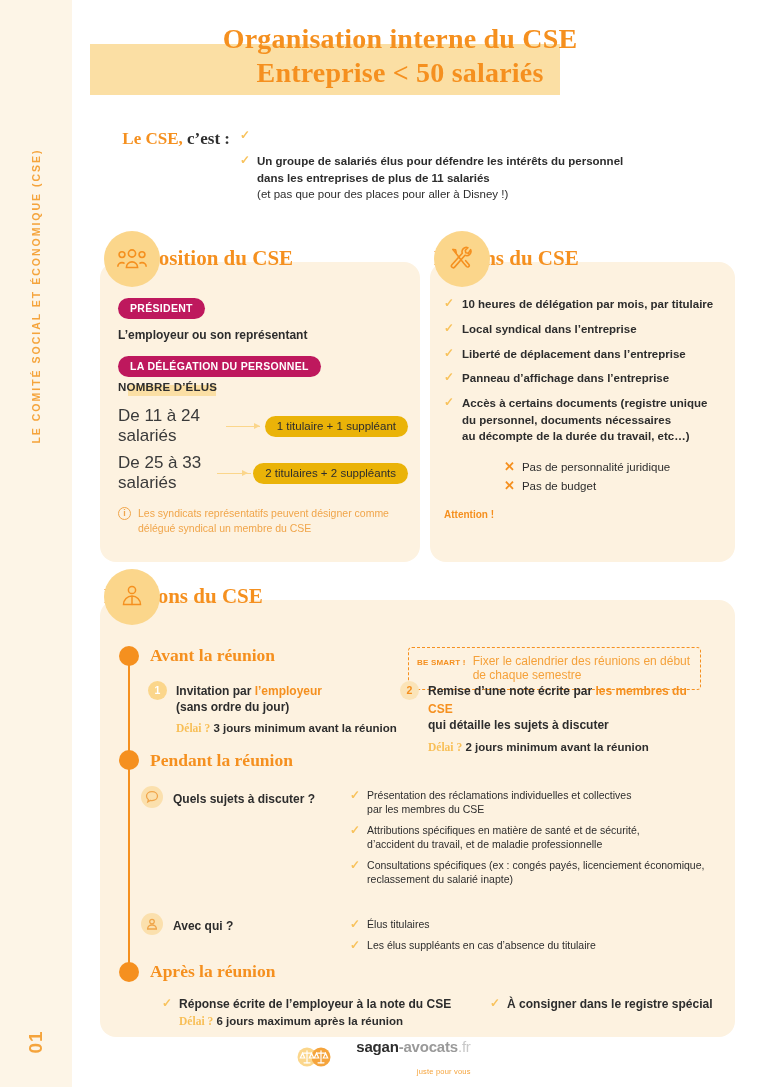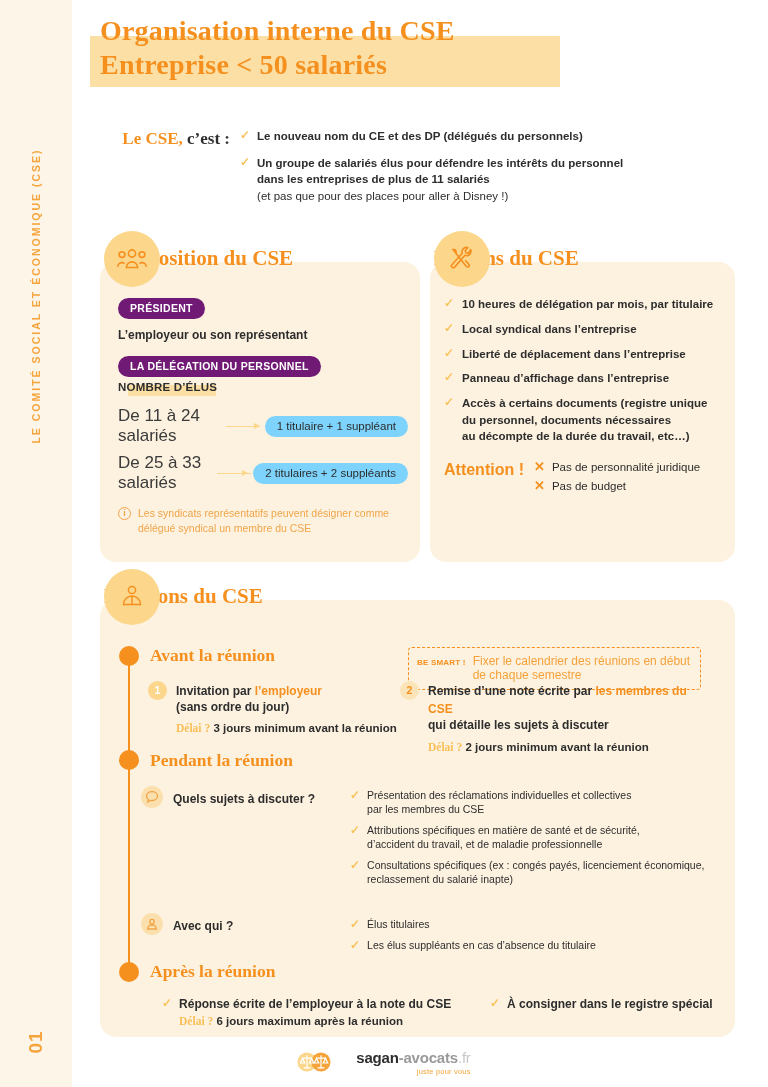--- a/index.html
+++ b/index.html
@@ -32,21 +32,21 @@
   .rail-page {
     position: absolute;
     left: 50%; bottom: 34px;
     transform: translateX(-50%) rotate(-90deg);
     transform-origin: center center;
     font-size: 19px; font-weight: 700; color: #f5a43c;
     letter-spacing: 1px;
   }
 
   
-  .title-wrap { position: absolute; left: 100px; top: 14px; width: 600px; }
+  .title-wrap { position: absolute; left: 100px; top: 22px; width: 600px; text-align: center; }
   .title-hl {
     position: absolute; left: -10px; top: 22px;
     width: 470px; height: 51px; background: #fbdfa4; z-index: 0;
   }
   h1.main-title {
     position: relative; z-index: 1;
     font-family: "Liberation Serif", serif;
     font-size: 28px; font-weight: 700; line-height: 1.22;
     color: #f5901f; letter-spacing: 0.2px;
   }
@@ -93,21 +93,21 @@
   }
   #head-composition { left: 104px; top: 246px; }
   #head-moyens      { left: 434px; top: 246px; }
   #head-reunions    { left: 104px; top: 584px; }
 
   .icon-svg { display: block; }
 
   
   .comp-body { position: absolute; left: 118px; top: 298px; width: 290px; }
   .pill-label {
-    display: inline-block; background: #701a75; color: #fff;
+    display: inline-block; background: #be185d; color: #fff;
     font-size: 10.5px; font-weight: 700; letter-spacing: .3px;
     padding: 4px 12px 5px; border-radius: 11px;
   }
   .comp-text { font-size: 12px; font-weight: 700; color: #2d2d2d; margin: 9px 0 14px; }
   .nombre-elus { position: relative; display: inline-block; margin-bottom: 11px; }
   .nombre-elus .ne-hl {
     position: absolute; left: 10px; top: 8px; width: 88px; height: 11px;
     background: #fbdfa4; z-index: 0;
   }
   .nombre-elus span.ne-t {
@@ -118,38 +118,38 @@
   .row-elus .rl { font-size: 17px; color: #3a3a3a; width: 118px; }
   .arrow { width: 38px; height: 10px; position: relative; margin-right: 4px; }
   .arrow:before {
     content:""; position:absolute; left:0; top:5px; width:34px; height:1.4px; background:#fbd68b;
   }
   .arrow:after {
     content:""; position:absolute; right:1px; top:2px;
     border-left:6px solid #fbd68b; border-top:3.5px solid transparent; border-bottom:3.5px solid transparent;
   }
   .pill-soft {
-    background: #7dd3fc; color: #2d2d2d; font-size: 11.5px;
+    background: #eab308; color: #2d2d2d; font-size: 11.5px;
     padding: 4px 12px 5px; border-radius: 11px; white-space: nowrap;
   }
   .note { display: flex; gap: 7px; margin-top: 13px; }
   .note .ntext { font-size: 10.5px; line-height: 1.45; color: #f0a54a; }
   .info-circ {
     flex: 0 0 auto; width: 13px; height: 13px; border-radius: 50%;
     border: 1.3px solid #f0a54a; color: #f0a54a;
     font-size: 9px; line-height: 11px; text-align: center; font-weight: 700;
     margin-top: 1px;
   }
 
   
   .moy-body { position: absolute; left: 444px; top: 296px; width: 290px; }
   .moy-item { display: flex; gap: 8px; margin-bottom: 8.5px; }
   .moy-item .txt { font-size: 11.5px; line-height: 1.42; font-weight: 600; color: #2d2d2d; }
   .attention { display: flex; gap: 10px; margin-top: 16px; }
-  .att-label { font-size: 16px; color: #f5901f; font-weight: 600; white-space: nowrap; padding-top: 1px; }
+  .att-label { font-size: 10px; color: #f5901f; font-weight: 600; white-space: nowrap; padding-top: 1px; margin-top: 48px; }
   .att-item { display: flex; gap: 7px; margin-bottom: 4px; }
   .att-item .x { color: #f5901f; font-size: 13px; font-weight: 700; line-height: 1.1; }
   .att-item .txt { font-size: 11.5px; color: #2d2d2d; line-height: 1.3; }
 
   
   .timeline {
     position: absolute; left: 128px; top: 660px; width: 2px; height: 320px; background: #f5901f;
   }
   .tl-dot {
     position: absolute; width: 20px; height: 20px; border-radius: 50%;
@@ -211,21 +211,21 @@
   .footer {
     position: absolute; left: 0; bottom: 12px; width: 768px;
     display: flex; align-items: center; justify-content: center; gap: 19px;
   }
   .logo-marks { display: flex; align-items: center; }
   .logo-text { display: flex; flex-direction: column; line-height: 1; }
   .logo-main { font-size: 15px; font-weight: 700; letter-spacing: -.2px; }
   .logo-main .b { color: #2d2d2d; }
   .logo-main .g { color: #9a9a9a; font-weight: 700; }
   .logo-main .l { color: #c8c8c8; font-weight: 400; }
-  .logo-tag { font-size: 7.5px; color: #f5a43c; text-align: right; margin-top: 3px; letter-spacing: .2px; }
+  .logo-tag { font-size: 7.5px; color: #f5a43c; text-align: right; margin-top: 14px; letter-spacing: .2px; }
 </style>
 </head>
 <body>
 
 <div class="page">
 
   <div class="rail">
     <div class="rail-title">LE COMITÉ SOCIAL ET ÉCONOMIQUE (CSE)</div>
     <div class="rail-page">01</div>
   </div>
@@ -238,21 +238,20 @@
     </h1>
   </div>
 
   <div class="intro">
     <div class="intro-label">
       <span class="o">Le CSE,</span><span class="d"> c’est :</span>
     </div>
     <div class="intro-list">
       <div class="intro-item">
         <span class="tick">✓</span>
-        <span class="txt">Le nouveau nom du CE et des DP (délégués du personnels)</span>
       </div>
       <div class="intro-item">
         <span class="tick">✓</span>
         <span class="txt">
           <span>Un groupe de salariés élus pour défendre les intérêts du personnel</span><br>
           <span>dans les entreprises de plus de 11 salariés</span><br>
           <span class="sub">(et pas que pour des places pour aller à Disney !)</span>
         </span>
       </div>
     </div>

